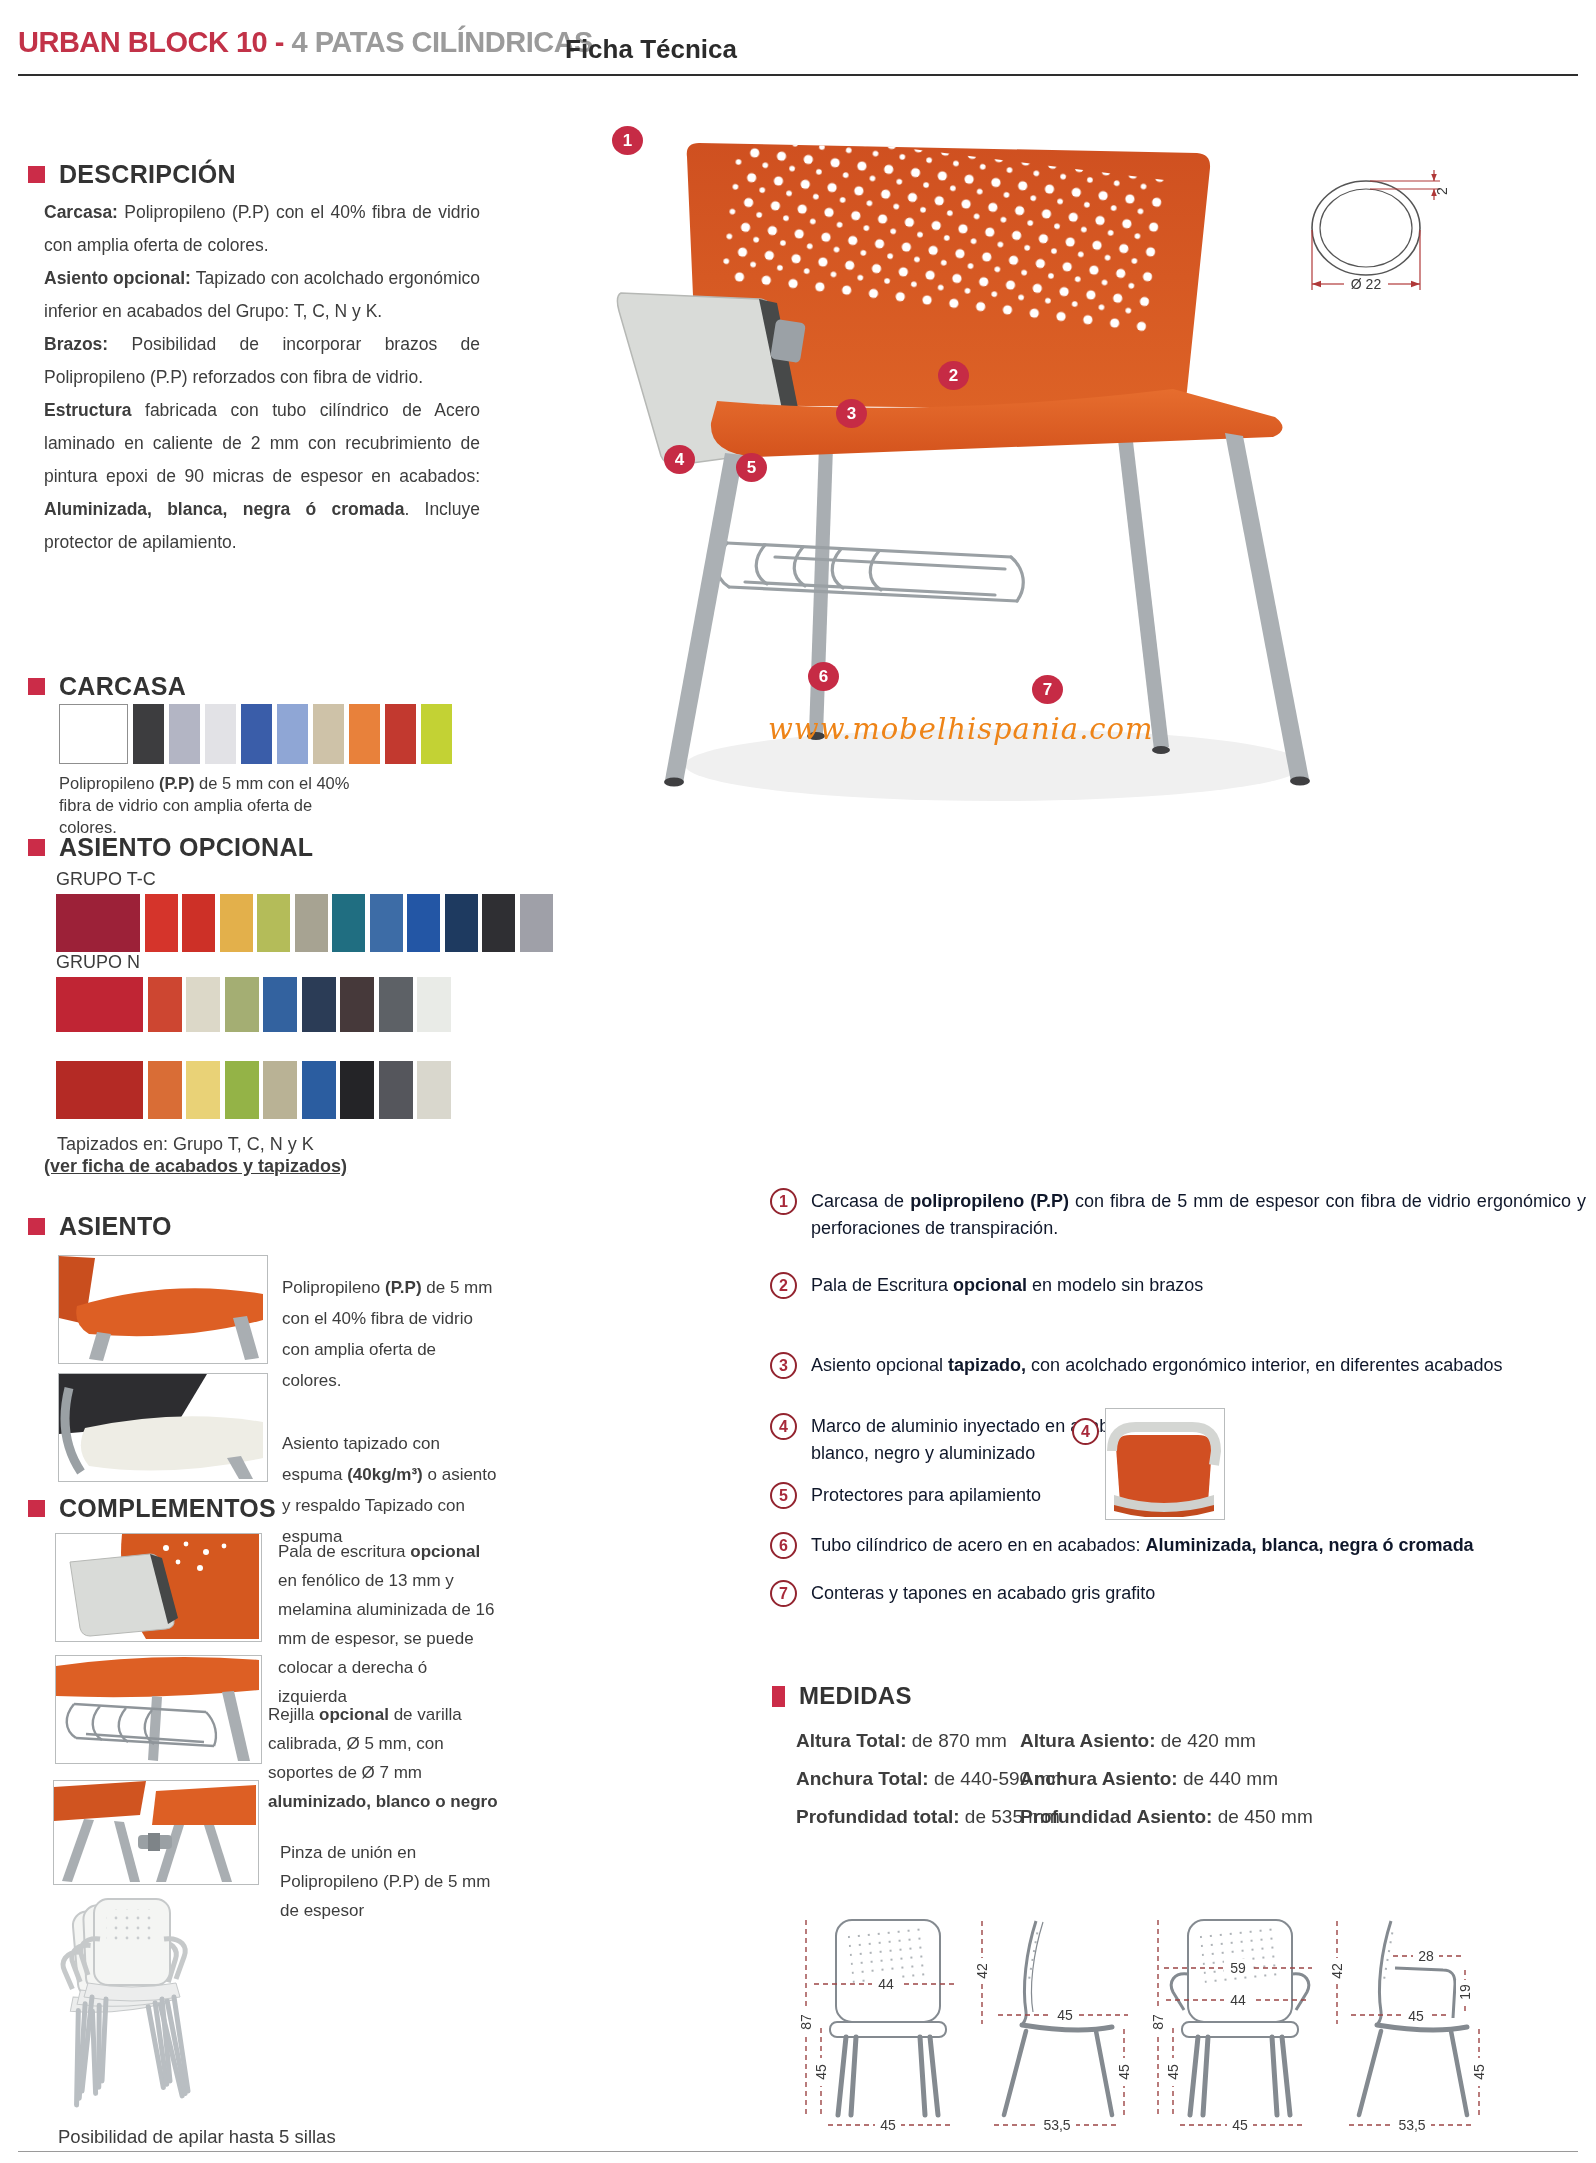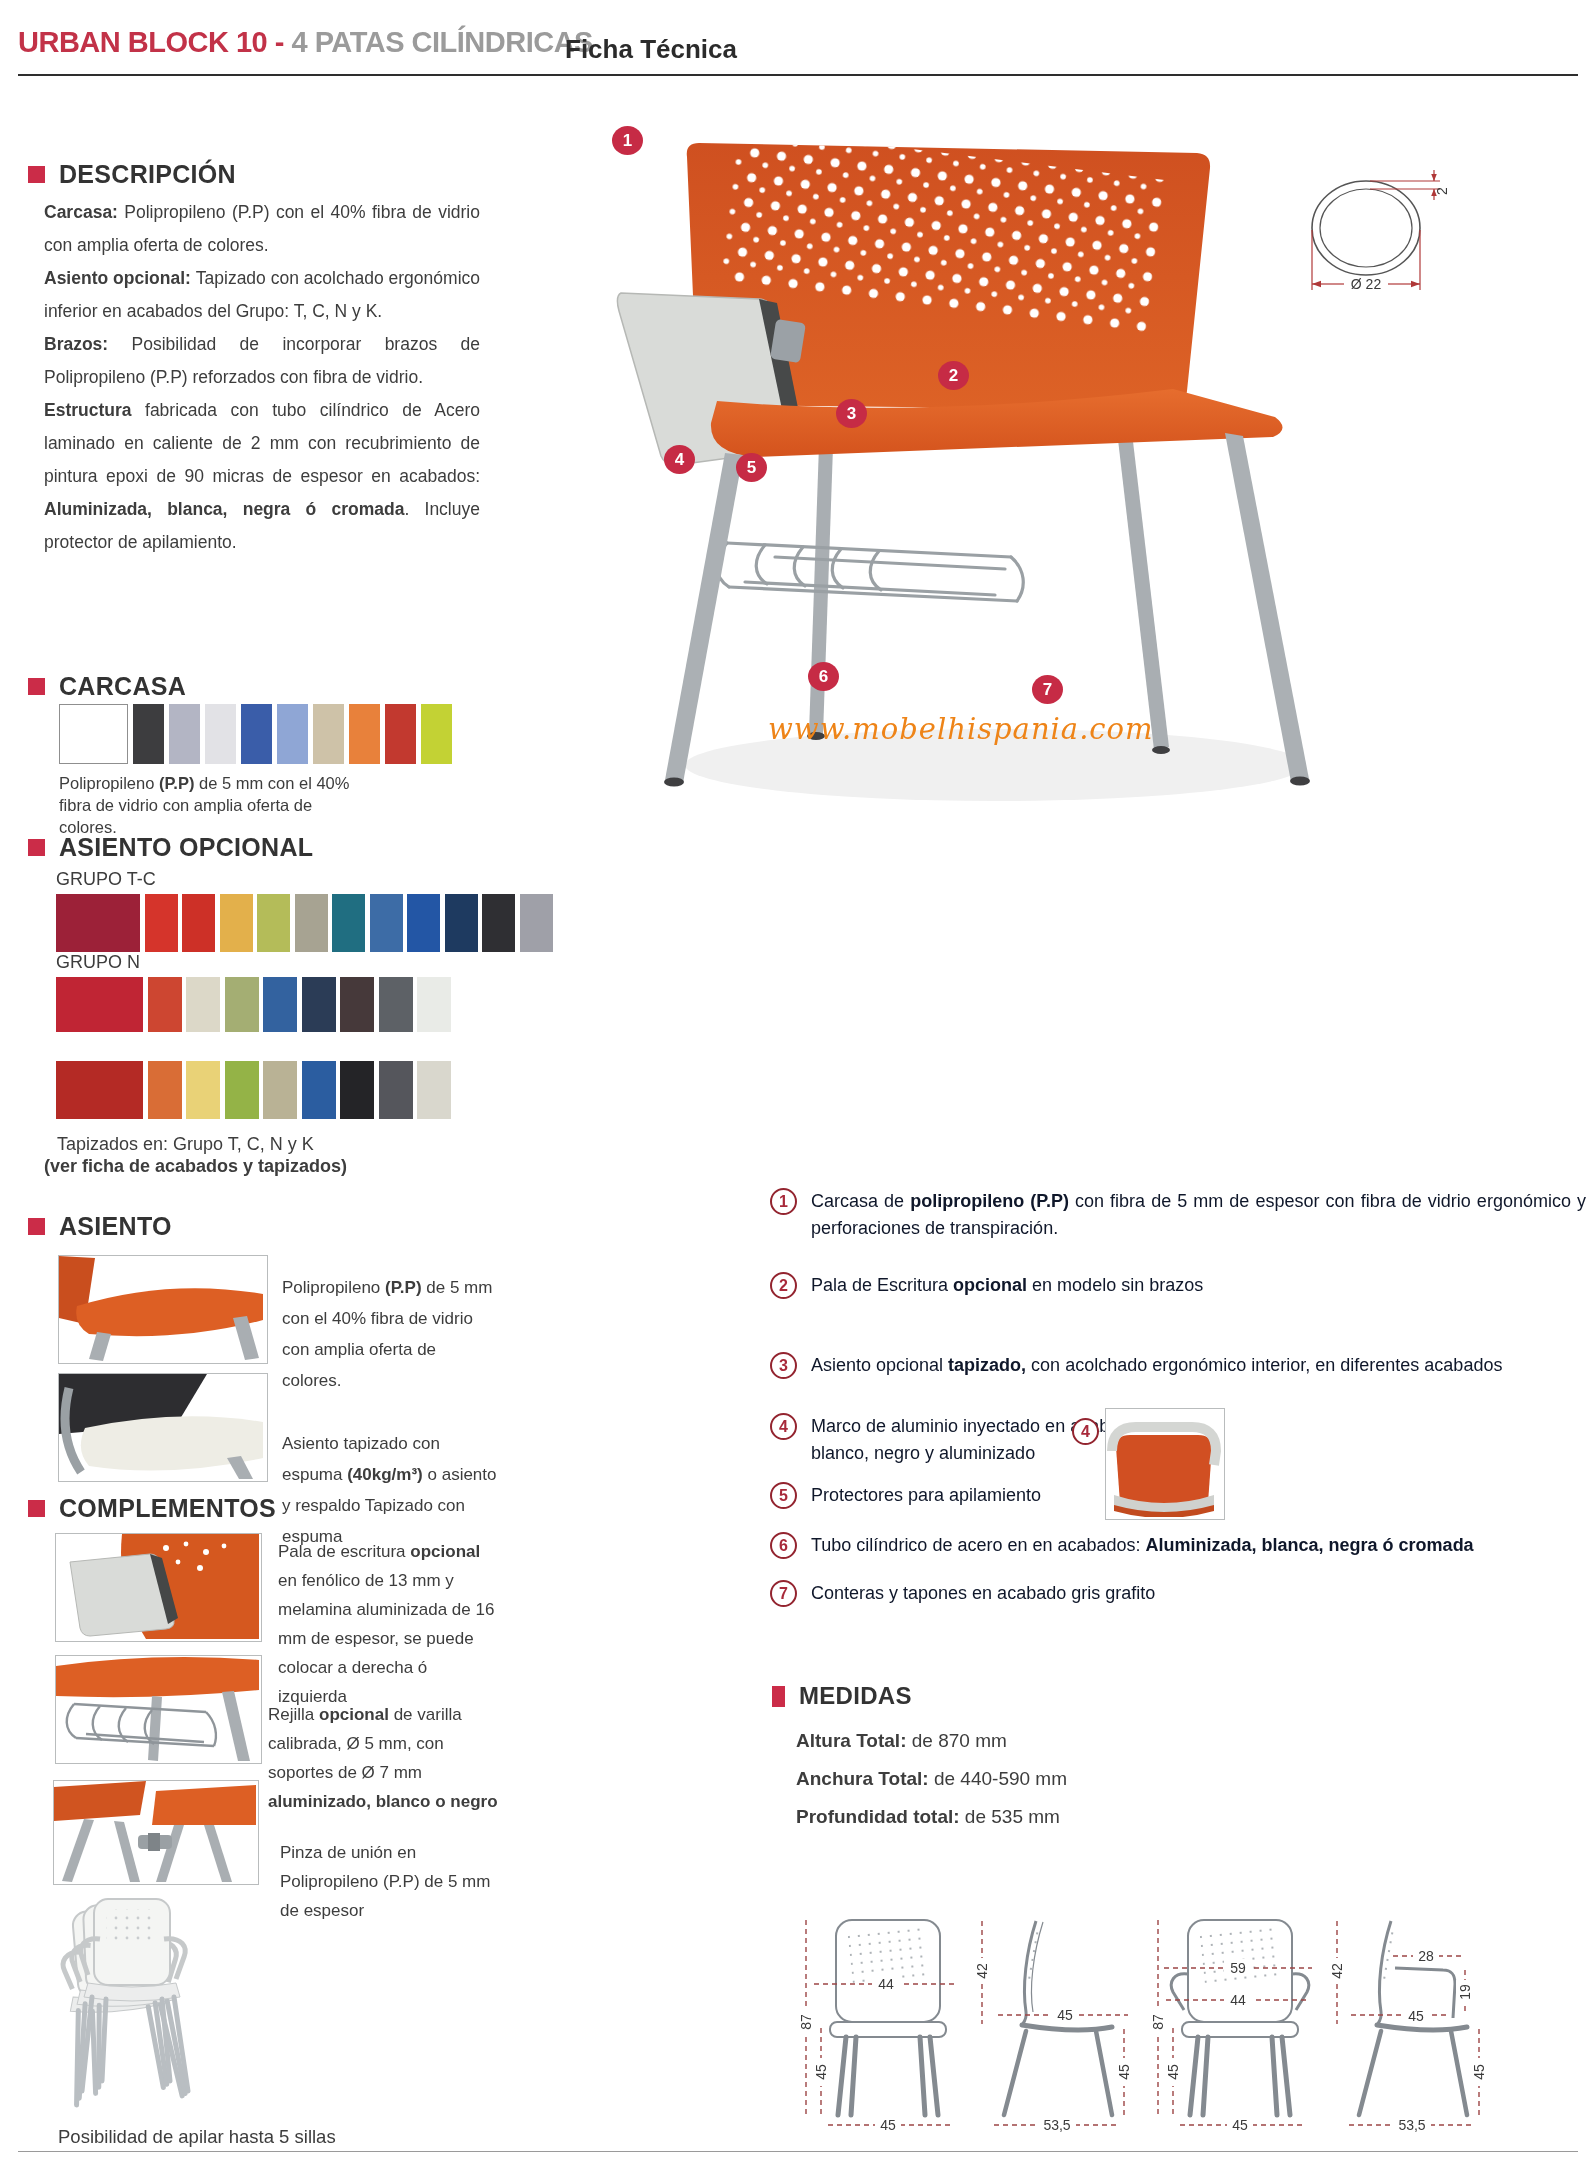--- a/index.html
+++ b/index.html
@@ -46,21 +46,21 @@
   #row-n{left:56px;top:977px;gap:4.5px;}
   #row-n .sw{width:34px;height:55px;}
   #row-n .sw-wide{width:87px;}
   #row-k{left:56px;top:1061px;gap:4.5px;}
   #row-k .sw{width:34px;height:58px;}
   #row-k .sw-wide{width:87px;}
   #carcasa-caption{left:59px;top:772px;width:305px;font-size:16.5px;line-height:22px;}
   .grp-label{position:absolute;left:56px;font-size:18px;color:#3d3d3d;}
   #lbl-tc{top:869px;} #lbl-n{top:952px;} #lbl-k{top:1092px;}
   #tapizados-cap1{left:44px;top:1134px;font-size:18px;margin-left:13px;}
-  #tapizados-cap2{left:44px;top:1156px;font-size:18px;font-weight:bold;}
+  #tapizados-cap2{left:44px;top:1156px;font-size:18px;font-weight:bold;text-decoration:underline;}
 
   
   .photo-box{position:absolute;border:1px solid #b9bcbd;background:#fff;overflow:hidden;}
   #ph-seat1{left:58px;top:1255px;width:208px;height:107px;}
   #ph-seat2{left:58px;top:1373px;width:208px;height:107px;}
   #ph-pala{left:55px;top:1533px;width:205px;height:107px;}
   #ph-rejilla{left:55px;top:1655px;width:205px;height:107px;}
   #ph-pinza{left:53px;top:1780px;width:204px;height:103px;}
   #ph-stack{left:58px;top:1895px;width:150px;height:228px;}
   #cap-as1{left:282px;top:1272px;width:212px;font-size:17px;line-height:31px;}
@@ -422,20 +422,25 @@
 
   <div class="sec-head" id="h-medidas">
     <div class="sq sq-tall"></div>
     <div>MEDIDAS</div>
   </div>
   <div class="med-col" id="med1">
     <div><span class="bseg">Altura Total:</span><span> de 870 mm</span></div>
     <div><span class="bseg">Anchura Total:</span><span> de 440-590 mm</span></div>
     <div><span class="bseg">Profundidad total:</span><span> de 535 mm</span></div>
   </div>
+  <div class="med-col" id="med2">
+    <div><span class="bseg">Altura Asiento:</span><span> de 420 mm</span></div>
+    <div><span class="bseg">Anchura Asiento:</span><span> de 440 mm</span></div>
+    <div><span class="bseg">Profundidad Asiento:</span><span> de 450 mm</span></div>
+  </div>
 
   <svg class="dwg" id="dwg-fa" viewBox="0 0 175 228">
     <defs>
         <pattern id="pda" width="10" height="9" patternUnits="userSpaceOnUse">
           <circle cx="3" cy="3" r="1.1" fill="#9aa0a5"></circle>
         </pattern>
       </defs>
     <rect x="48" y="8" width="104" height="102" rx="16" fill="#ffffff" stroke="#848a90" stroke-width="2"></rect>
     <rect x="62" y="18" width="76" height="50" fill="url(#pda)" transform="rotate(-6 100 43)"></rect>
     <rect x="42" y="110" width="116" height="15" rx="7" fill="#ffffff" stroke="#848a90" stroke-width="2"></rect>

